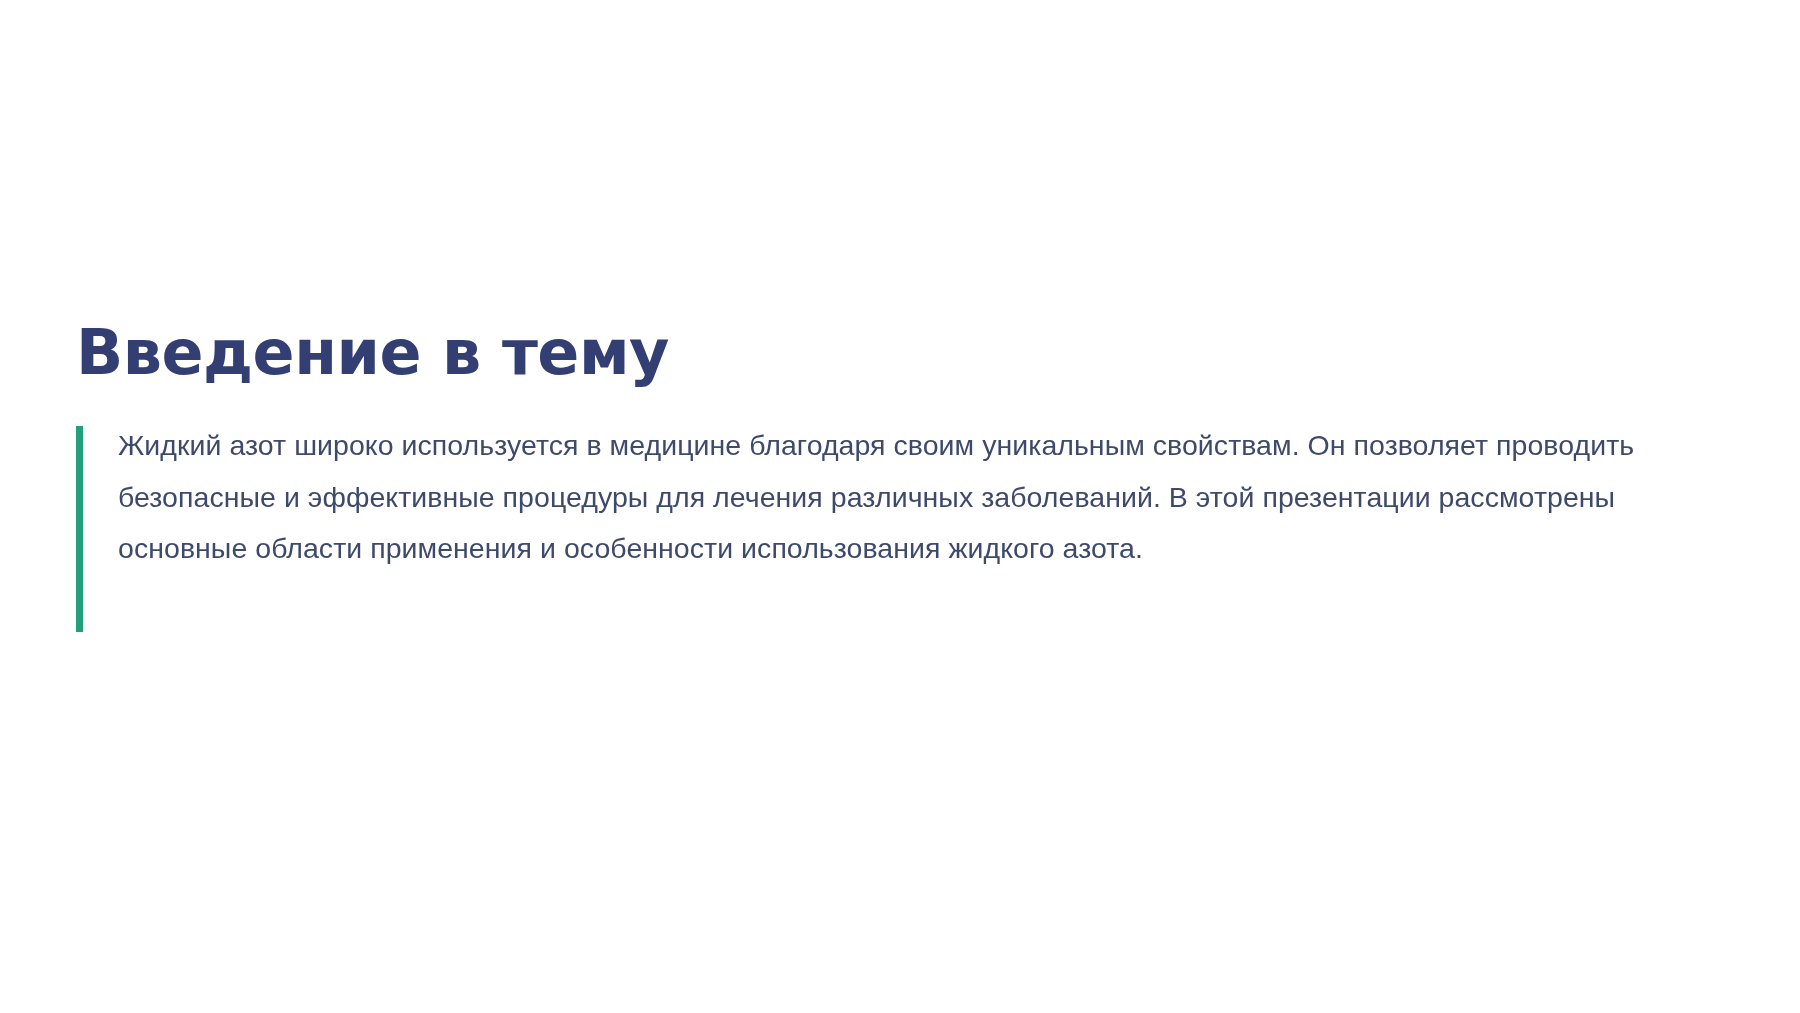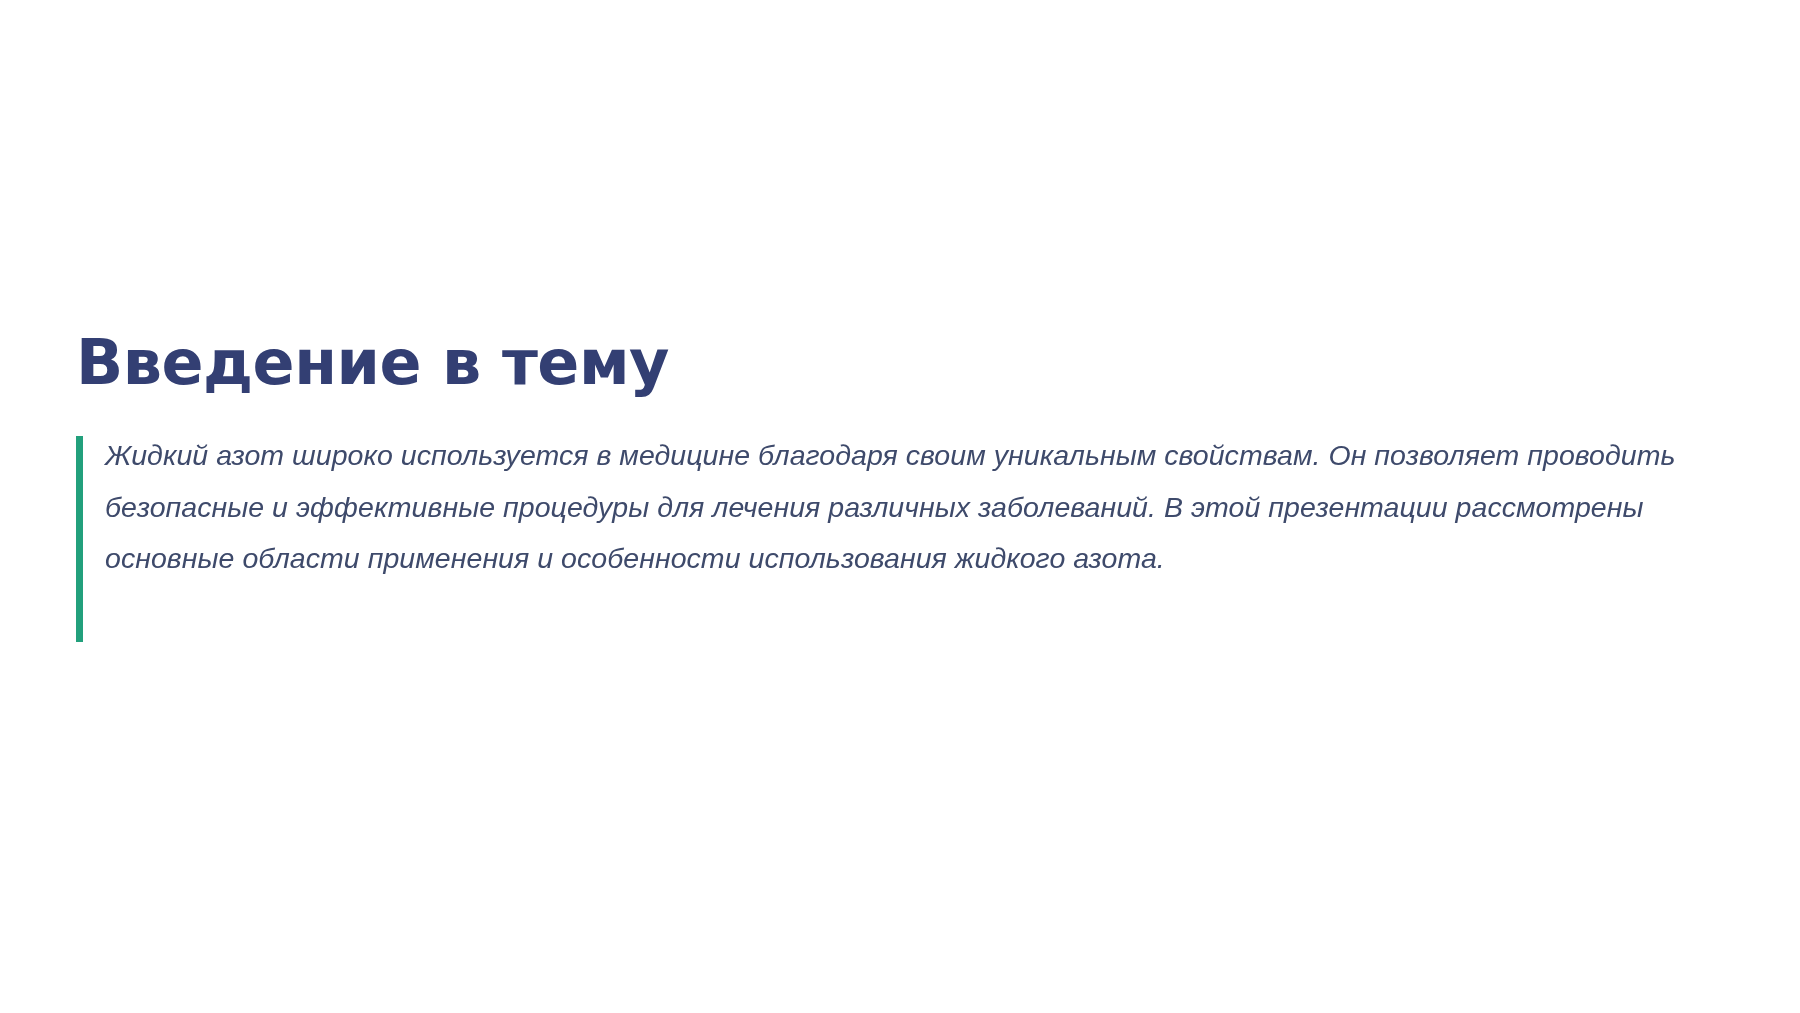--- a/index.html
+++ b/index.html
@@ -19,41 +19,40 @@
     position: relative;
     width: 1800px;
     height: 1013px;
     background: #ffffff;
     box-sizing: border-box;
   }
 
   .slide-content {
     position: absolute;
     left: 76px;
-    top: 330px;
+    top: 320px;
     width: 1660px;
   }
 
   .slide-title {
     font-family: "DejaVu Sans", "Liberation Sans", sans-serif;
     font-size: 62px;
     font-weight: 700;
     line-height: 1.06;
     letter-spacing: -0.5px;
     color: #333f73;
     margin: 0 0 34px 0;
     white-space: nowrap;
   }
 
   .body-block {
     position: relative;
     display: block;
-    padding-left: 29px;
+    padding-left: 42px;
     box-sizing: border-box;
-    font-style: italic;
   }
 
   .accent-bar {
     position: absolute;
     left: 0;
     top: 6px;
     width: 7px;
     height: 206px;
     background: #22a07c;
     border-radius: 0px;

